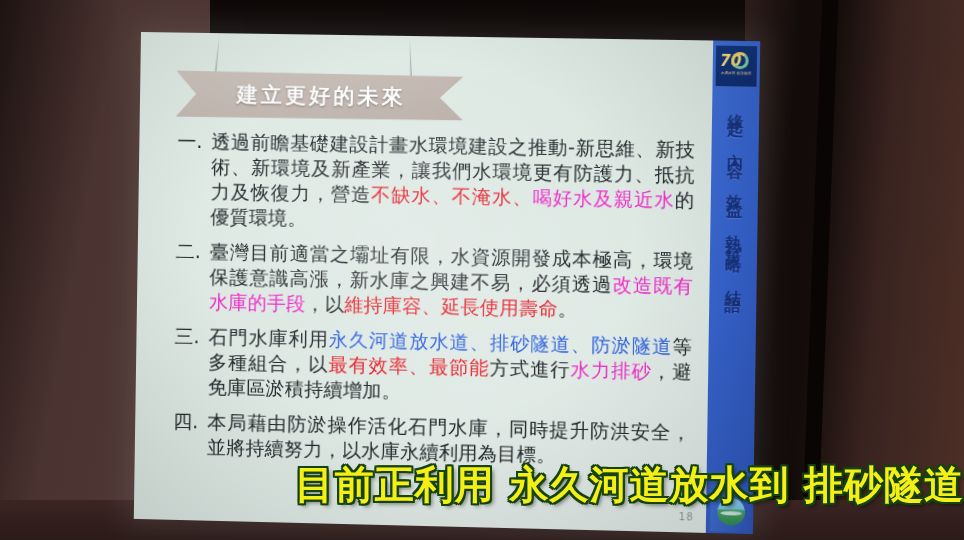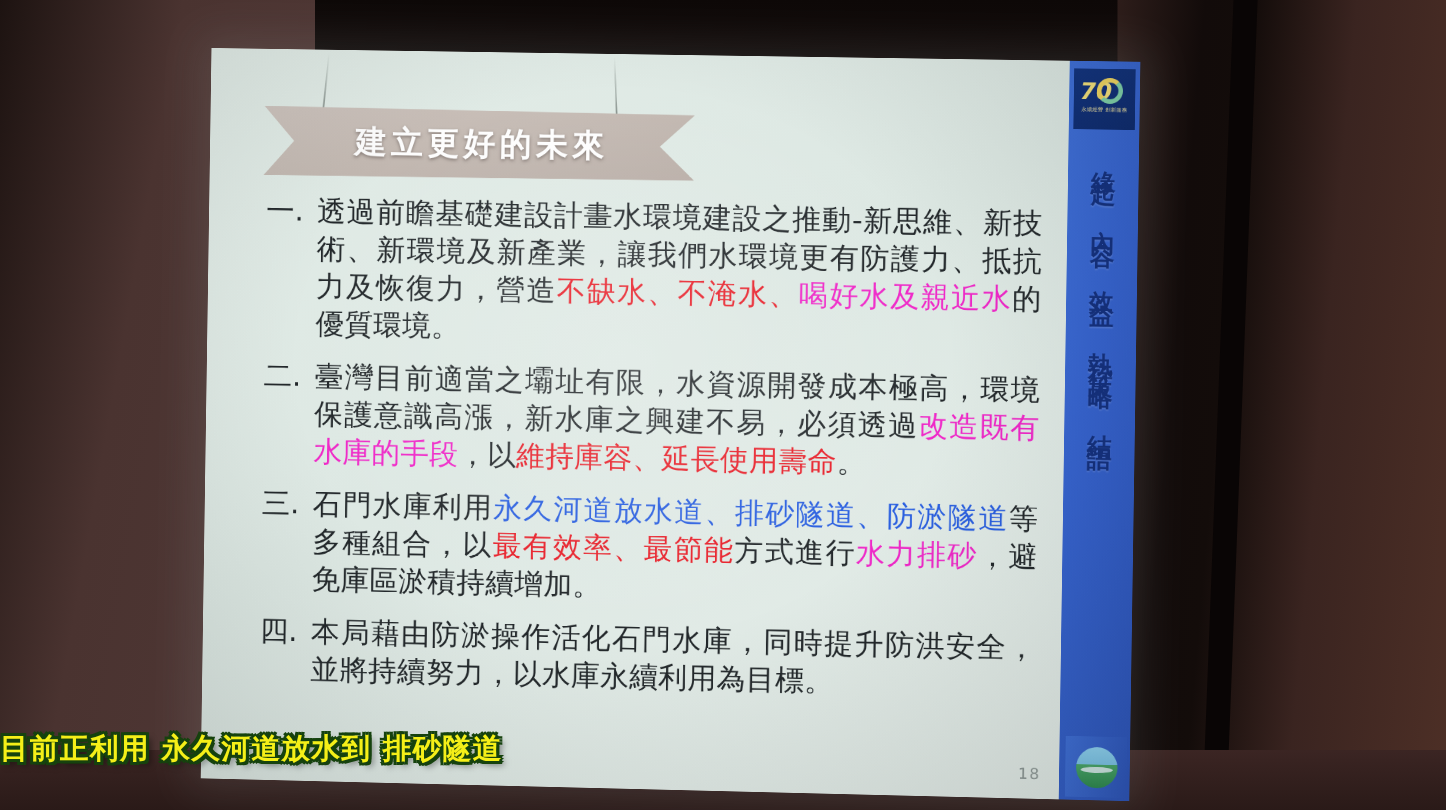--- a/index.html
+++ b/index.html
@@ -143,22 +143,22 @@
     position:relative; overflow:hidden;
   }
   .footlogo .globe::after {
     content:""; position:absolute; left:3px; top:13px; width:21px; height:4px;
     background:#eaf6fb; border-radius:50%; opacity:0.85;
   }
 
   
   .caption {
     position:absolute; left:0; right:0; bottom:28px;
-    text-align:left;
-    font-size:19px; font-weight:bold; letter-spacing:1px;
+    text-align:right;
+    font-size:39px; font-weight:bold; letter-spacing:1px;
     color:#f5ef18;
     text-shadow:
       2px 0 0 #16420e, -2px 0 0 #16420e, 0 2px 0 #16420e, 0 -2px 0 #16420e,
       2px 2px 0 #16420e, -2px 2px 0 #16420e, 2px -2px 0 #16420e, -2px -2px 0 #16420e,
       3px 3px 4px rgba(0,0,0,0.55);
     z-index:40;
   }
 </style>
 </head>
 <body>

